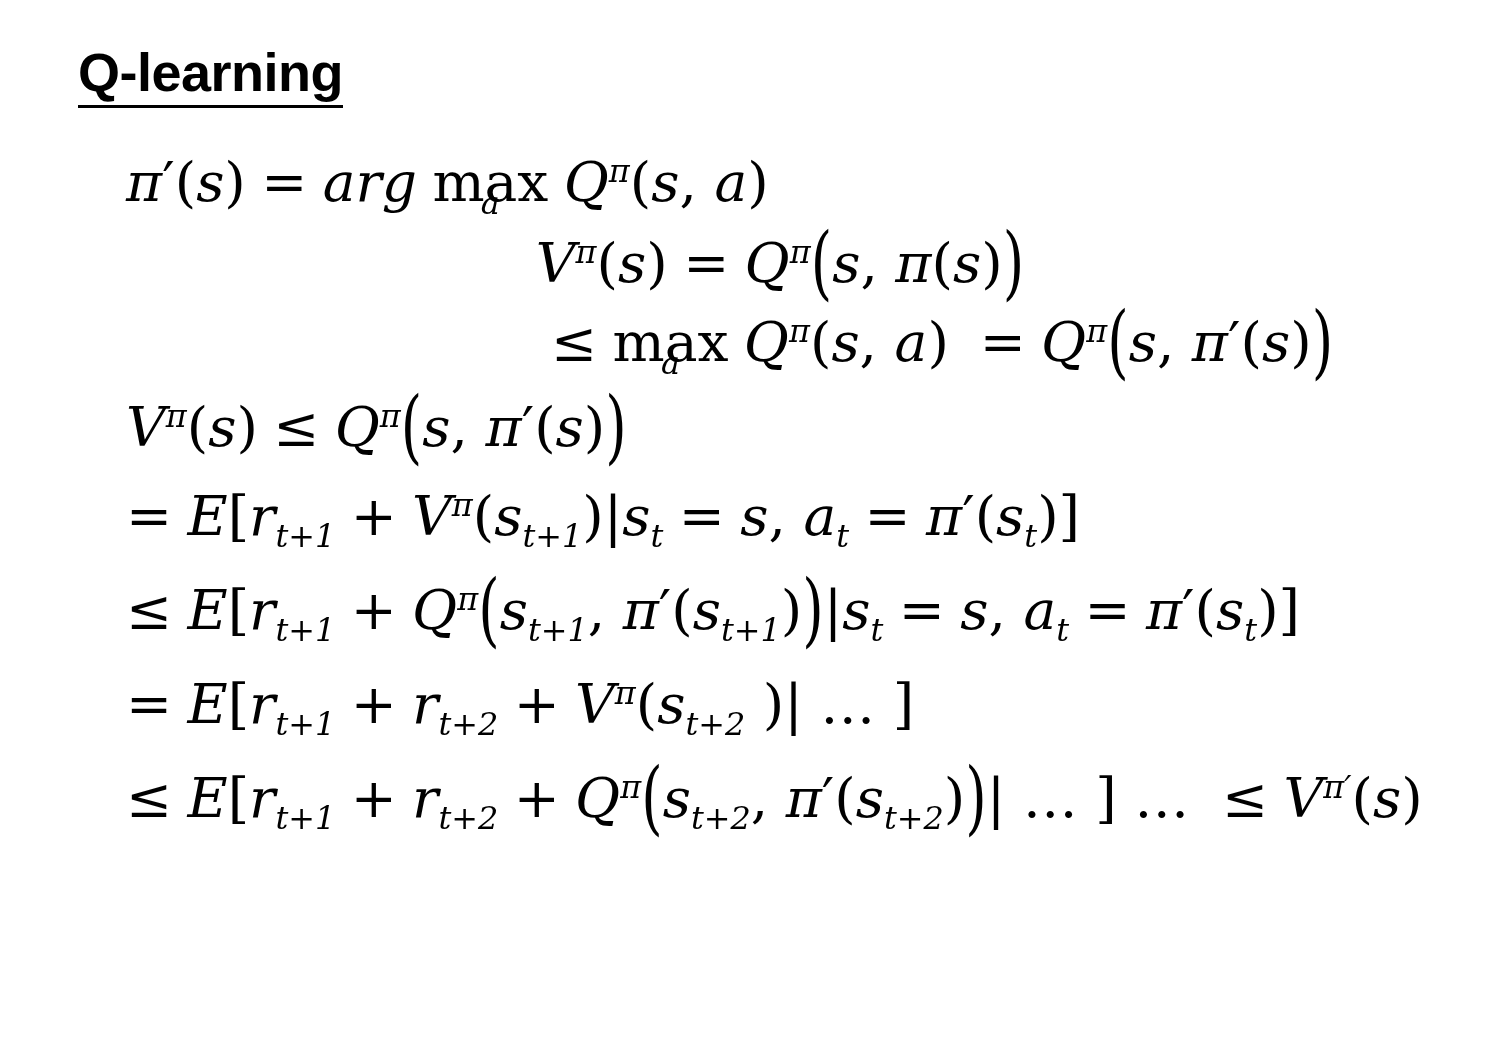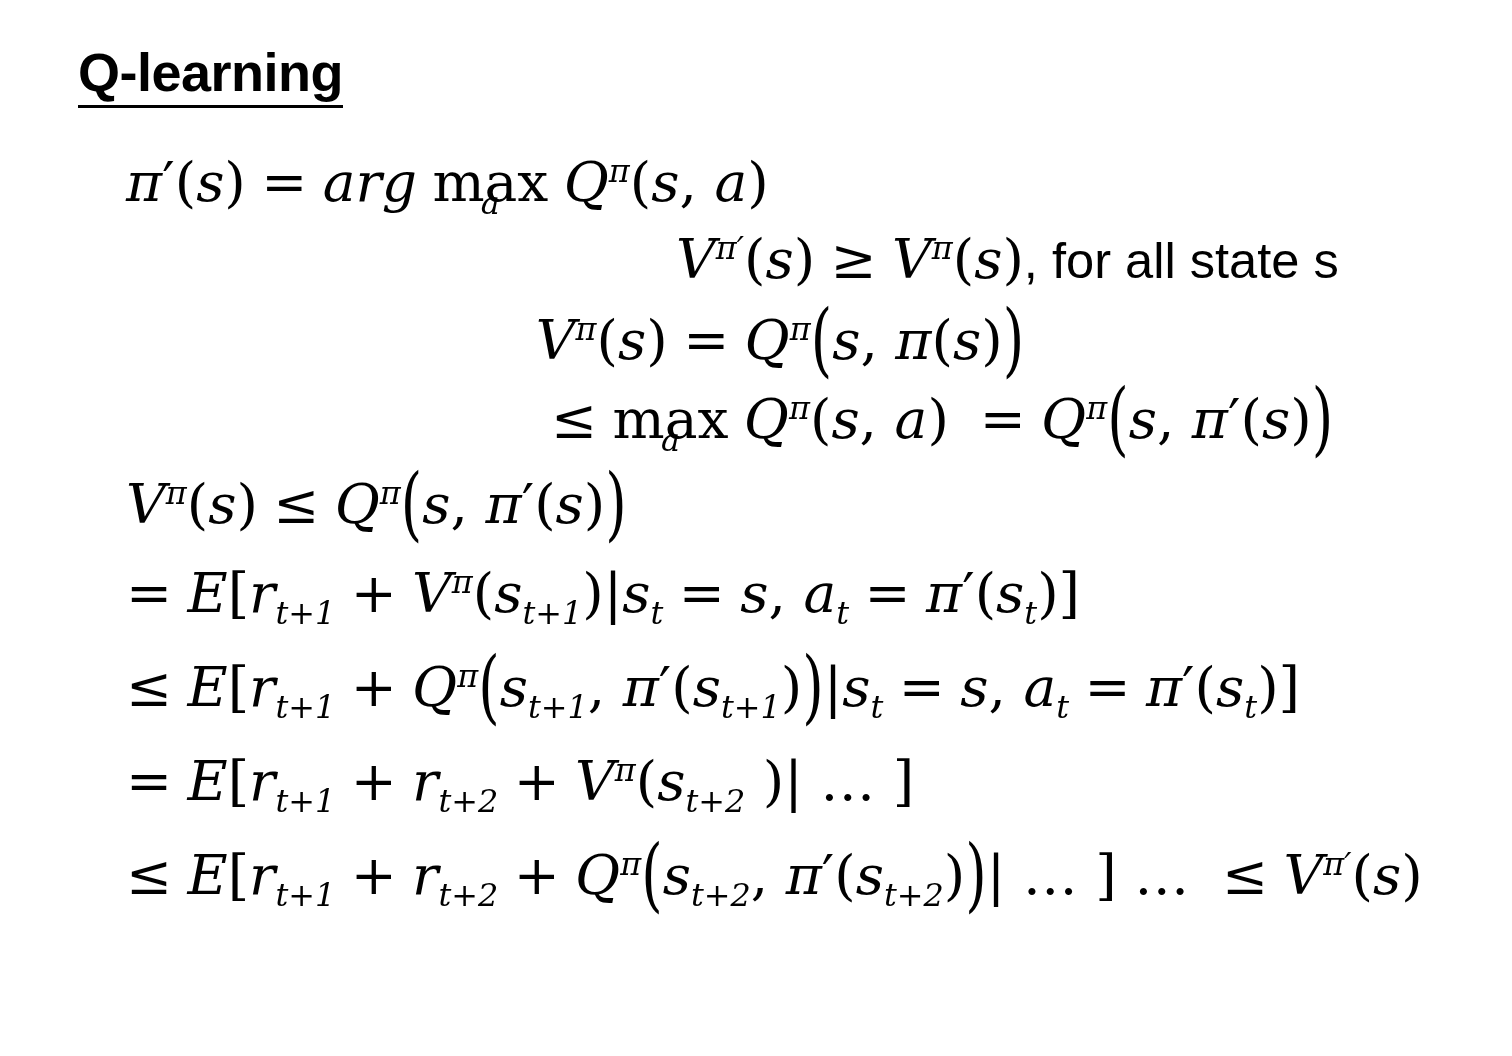--- a/index.html
+++ b/index.html
@@ -106,23 +106,20 @@
 <div class="slide">
 
   <div class="slide-title">Q-learning</div>
 
   <div class="body-block">
 
     <div class="eq r1">
       <span class="it">π</span><span class="up">′</span><span class="up">(</span><span class="it">s</span><span class="up">)</span><span class="sp"></span><span class="up">=</span><span class="sp"></span><span class="it">arg</span><span class="sp"></span><span class="opname">max<span class="under">a</span></span><span class="sp"></span><span class="it">Q</span><span class="sup">π</span><span class="up">(</span><span class="it">s</span><span class="up">,</span> <span class="it">a</span><span class="up">)</span>
     </div>
 
-    <div class="eq r2">
-      <span class="it">V</span><span class="sup">π′</span><span class="up">(</span><span class="it">s</span><span class="up">)</span><span class="sp"></span><span class="up">≥</span><span class="sp"></span><span class="it">V</span><span class="sup">π</span><span class="up">(</span><span class="it">s</span><span class="up">)</span><span class="plaintail">, for all state s</span>
-    </div>
 
     <div class="eq r3">
       <span class="it">V</span><span class="sup">π</span><span class="up">(</span><span class="it">s</span><span class="up">)</span><span class="sp"></span><span class="up">=</span><span class="sp"></span><span class="it">Q</span><span class="sup">π</span><span class="bigparen">(</span><span class="it">s</span><span class="up">,</span> <span class="it">π</span><span class="up">(</span><span class="it">s</span><span class="up">)</span><span class="bigparen">)</span>
     </div>
 
     <div class="eq r4">
       <span class="up">≤</span><span class="sp"></span><span class="opname">max<span class="under">a</span></span><span class="sp"></span><span class="it">Q</span><span class="sup">π</span><span class="up">(</span><span class="it">s</span><span class="up">,</span> <span class="it">a</span><span class="up">)</span><span class="sp"></span><span class="sp"></span><span class="up">=</span><span class="sp"></span><span class="it">Q</span><span class="sup">π</span><span class="bigparen">(</span><span class="it">s</span><span class="up">,</span> <span class="it">π</span><span class="up">′(</span><span class="it">s</span><span class="up">)</span><span class="bigparen">)</span>
     </div>
 
     <div class="eq r5">

